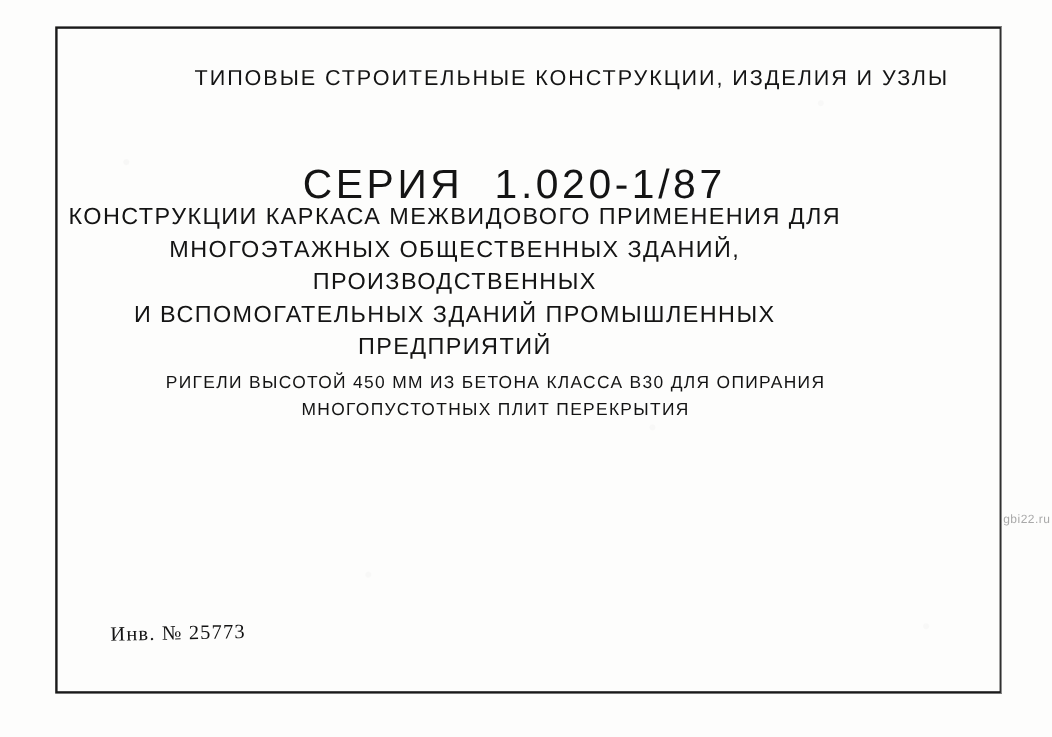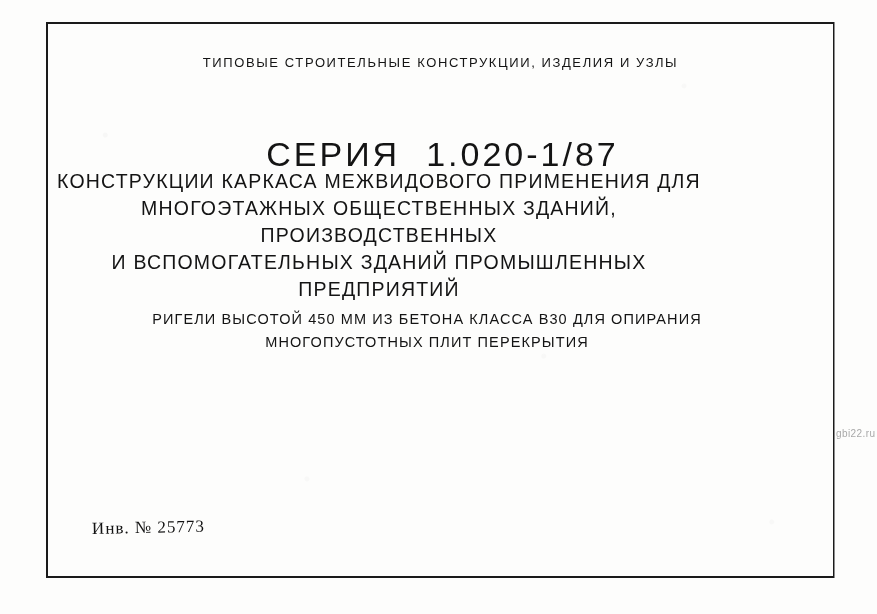--- a/index.html
+++ b/index.html
@@ -62,26 +62,27 @@
     text-align: center;
     color: #141414;
     letter-spacing: 1.1px;
     white-space: pre-line;
   }
 
   #doc-kind {
     left: 46px;
     top: 55px;
     width: 789px;
-    font-size: 13px;
+    font-size: 18px;
     letter-spacing: 1.6px;
+    padding-left: 36px;
   }
 
   #series-line {
-    left: 48px;
+    left: 34px;
     top: 96px;
     width: 789px;
     font-size: 34px;
     font-weight: 500;
     letter-spacing: 3px;
   }
   #series-line .series-word { margin-right: 26px; }
 
   #title-main {
     left: 46px;
@@ -94,21 +95,21 @@
 
   #issue-label {
     left: 46px;
     top: 270px;
     width: 789px;
     font-size: 11px;
     letter-spacing: 1.1px;
   }
 
   #subtitle {
-    left: 62px;
+    left: 48px;
     top: 308px;
     width: 730px;
     font-size: 14.5px;
     line-height: 23px;
     letter-spacing: 1.1px;
   }
 
   #doc-type {
     left: 46px;
     top: 363px;

